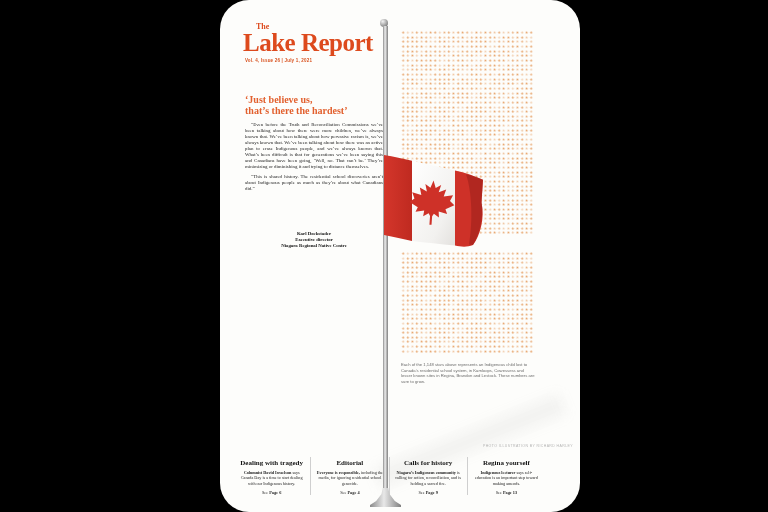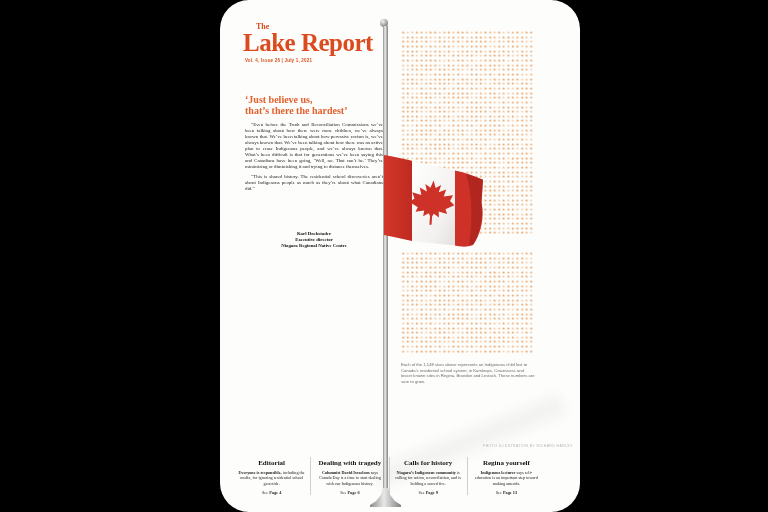--- a/index.html
+++ b/index.html
@@ -2030,28 +2030,28 @@
 
       <path d="M79,24.4 C89,26.6 99,30 107,33.8 L105.5,57 C109,72 104,90 97,99 C91,101.5 84.5,100.7 79,99.6 Z" fill="#ce3128"></path>
 
       <path d="M90,28.5 C96,45 97,76 93,98.5 L97,99 C104,88 108,70 105.5,55 L107,33.8 C101.5,31 96,29.4 90,28.5 Z" fill="#9e221b" opacity="0.6"></path>
 
       <polygon transform="translate(56,57) rotate(4) scale(0.66)" fill="#ce3128" points="0,-34 4,-23 12,-28 9,-17 20,-22 17,-11 31,-14 27,-5 34,1 21,8 24,15 11,12 12,21 4,16 1.6,20 1.6,33 -1.6,33 -1.6,20 -4,16 -12,21 -11,12 -24,15 -21,8 -34,1 -27,-5 -31,-14 -17,-11 -20,-22 -9,-17 -12,-28 -4,-23"></polygon>
     </svg>
 
     <div class="teasers">
       <div class="teaser">
+        <div class="head">Dealing with tragedy</div>
+        <div class="blurb"><b>Columnist David Israelson</b><span> says Canada Day is a time to start dealing with our Indigenous history.</span></div>
+        <div class="seepage"><span>See </span><b>Page 6</b></div>
+      </div>
+      <div class="teaser">
         <div class="head">Editorial</div>
         <div class="blurb"><b>Everyone is responsible,</b><span> including the media, for ignoring residential school genocide.</span></div>
         <div class="seepage"><span>See </span><b>Page 4</b></div>
-      </div>
-      <div class="teaser">
-        <div class="head">Dealing with tragedy</div>
-        <div class="blurb"><b>Columnist David Israelson</b><span> says Canada Day is a time to start dealing with our Indigenous history.</span></div>
-        <div class="seepage"><span>See </span><b>Page 6</b></div>
       </div>
       <div class="teaser">
         <div class="head">Calls for history</div>
         <div class="blurb"><b>Niagara’s Indigenous community</b><span> is calling for action, reconciliation, and is holding a sacred fire.</span></div>
         <div class="seepage"><span>See </span><b>Page 9</b></div>
       </div>
       <div class="teaser">
         <div class="head">Regina yourself</div>
         <div class="blurb"><b>Indigenous lecturer</b><span> says self-education is an important step toward making amends.</span></div>
         <div class="seepage"><span>See </span><b>Page 13</b></div>

